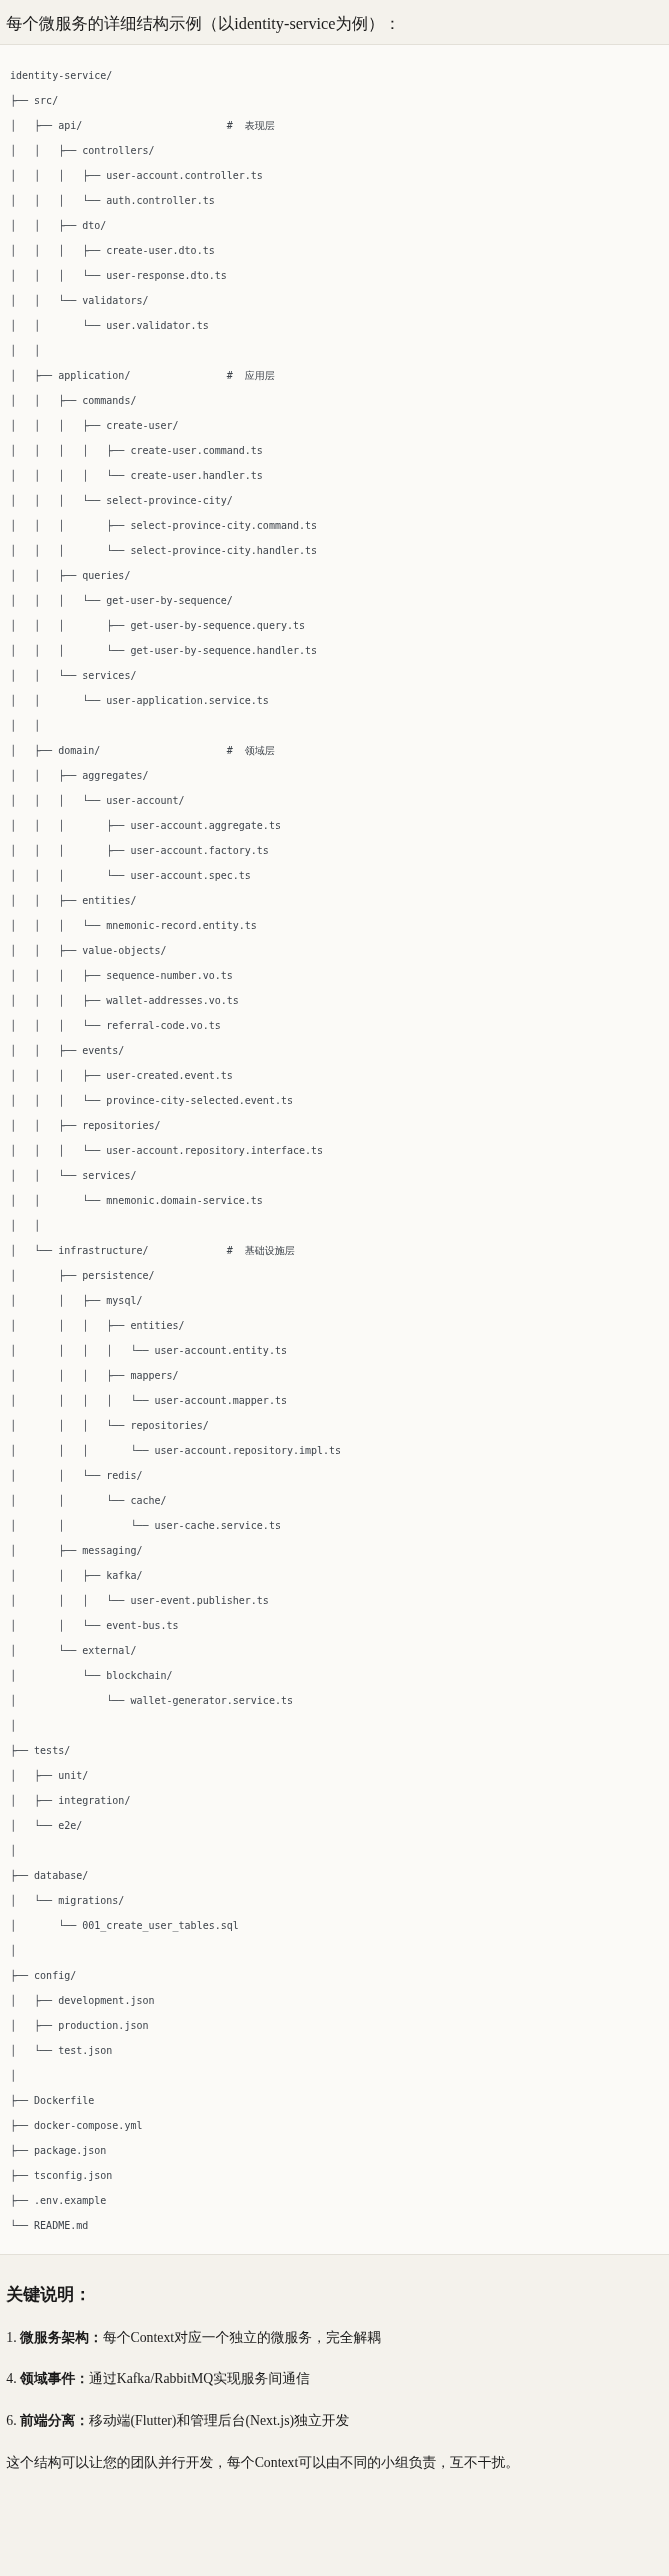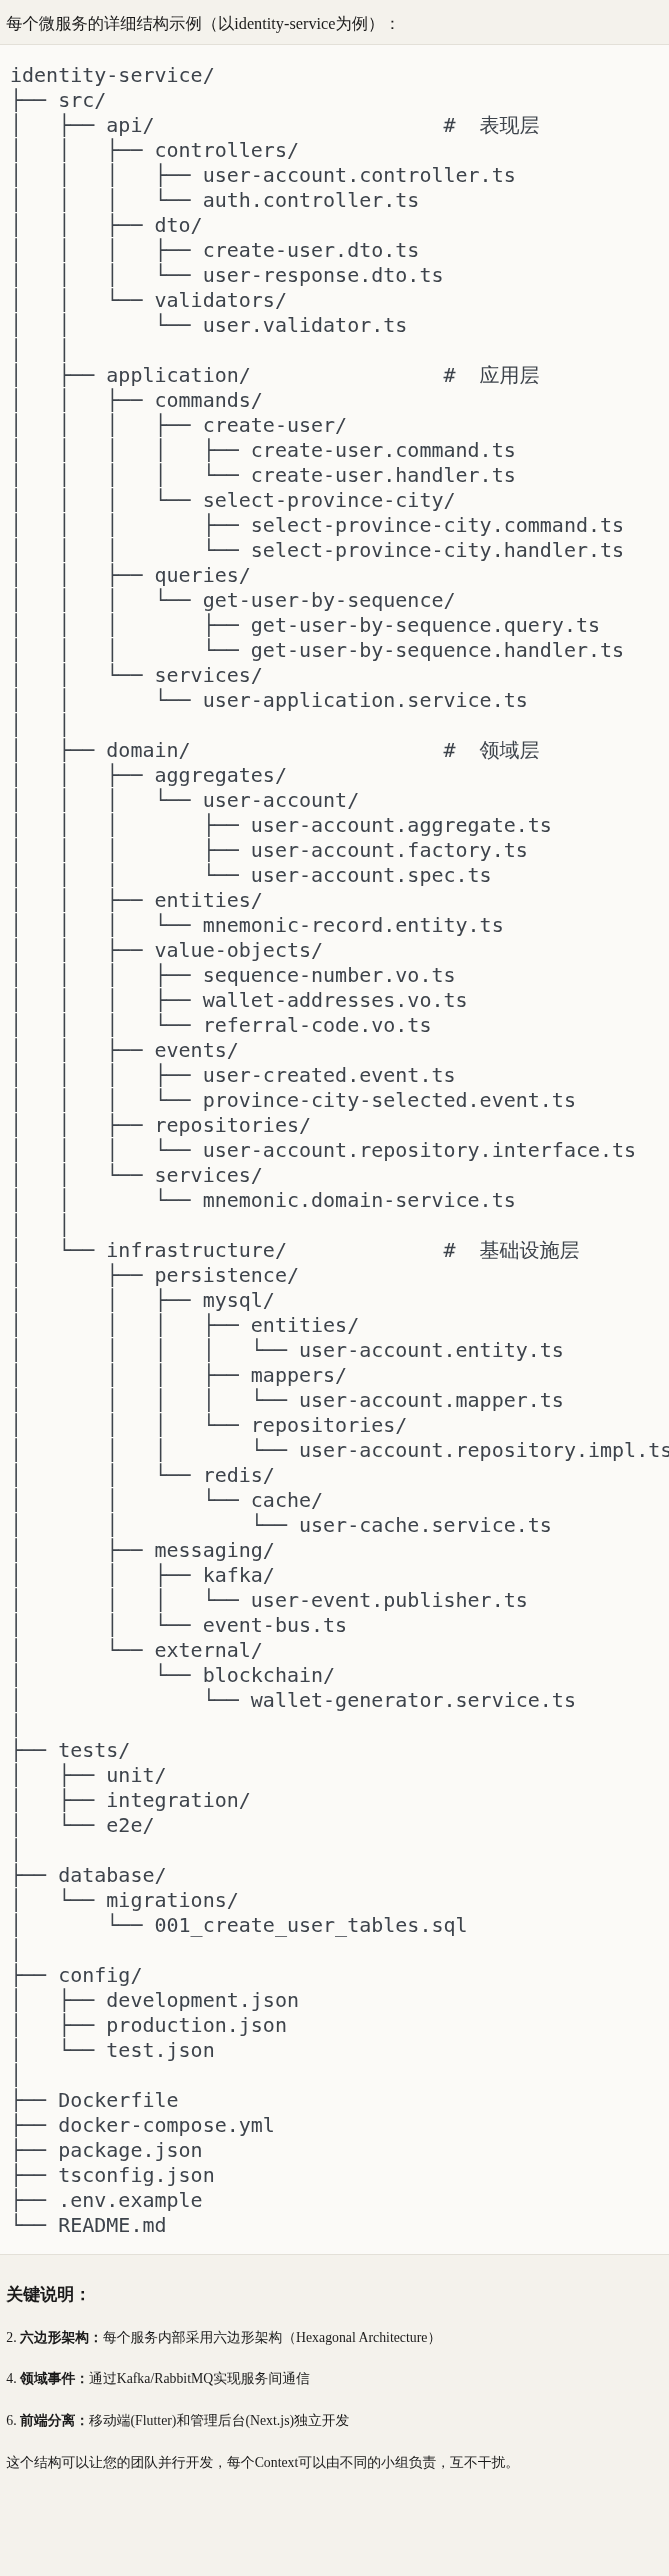--- a/index.html
+++ b/index.html
@@ -22,21 +22,21 @@
     border-bottom: 0.6px solid #e3e0d8;
   }
   .code-block {
     background: #fbfaf7;
     border-bottom: 0.6px solid #e3e0d8;
   }
   pre.tree {
     margin: 0;
     padding: 17.5px 8.8px 16.3px 10px;
     font-family: "DejaVu Sans Mono", monospace;
-    font-size: 20px;
+    font-size: 10px;
     line-height: 25px;
     color: #3d434b;
     white-space: pre;
     overflow: hidden;
   }
   .notes {
     padding: 16.3px 10px 17.5px 6.3px;
     font-size: 13.8px;
     line-height: 1.25;
   }
@@ -155,22 +155,22 @@
 ├── docker-compose.yml
 ├── package.json
 ├── tsconfig.json
 ├── .env.example
 └── README.md</pre>
   </div>
 
   <div class="notes">
     <div class="notes-heading">关键说明：</div>
 
+    <div class="note-item"><span class="note-num">1. </span><span class="note-term">微服务架构</span><span class="note-colon">：</span><span class="note-desc">每个Context对应一个独立的微服务，完全解耦</span></div>
 
-    <div class="note-item"><span class="note-num">2. </span><span class="note-term">六边形架构</span><span class="note-colon">：</span><span class="note-desc">每个服务内部采用六边形架构（Hexagonal Architecture）</span></div>
 
 
     <div class="note-item"><span class="note-num">4. </span><span class="note-term">领域事件</span><span class="note-colon">：</span><span class="note-desc">通过Kafka/RabbitMQ实现服务间通信</span></div>
 
 
     <div class="note-item"><span class="note-num">6. </span><span class="note-term">前端分离</span><span class="note-colon">：</span><span class="note-desc">移动端(Flutter)和管理后台(Next.js)独立开发</span></div>
 
     <div class="footer-note">这个结构可以让您的团队并行开发，每个Context可以由不同的小组负责，互不干扰。</div>
   </div>
 

